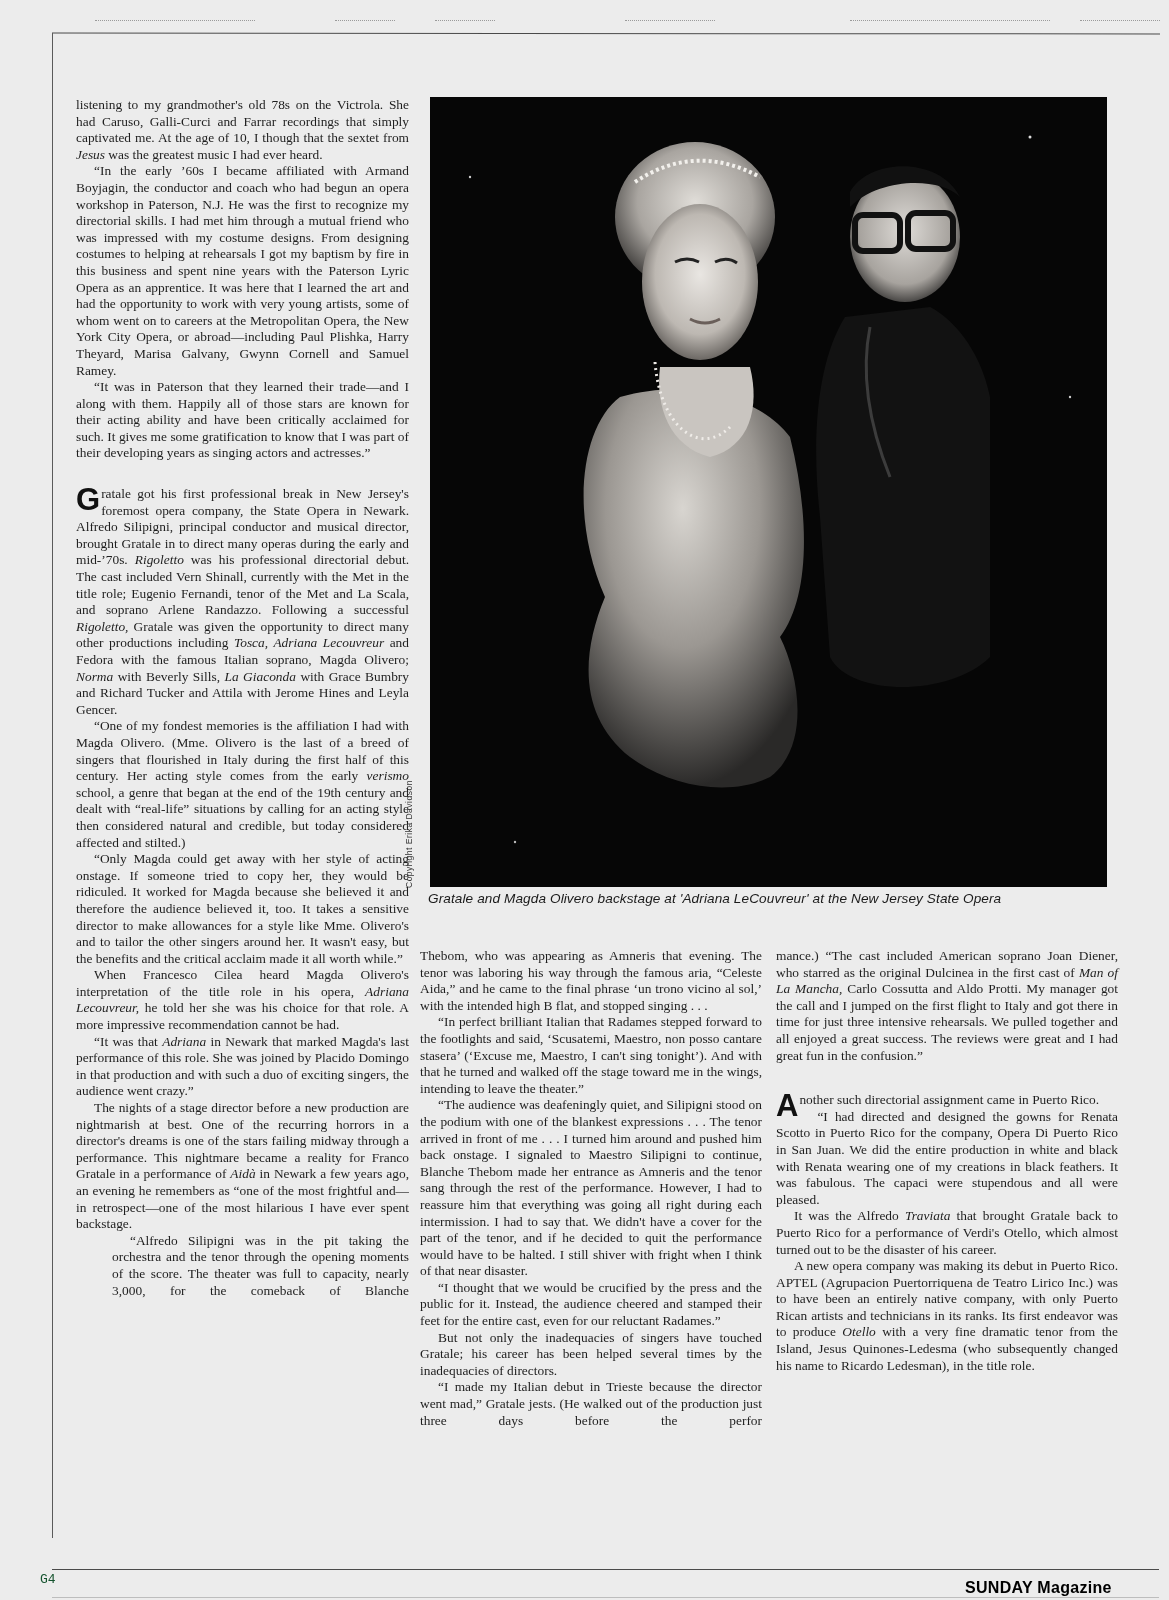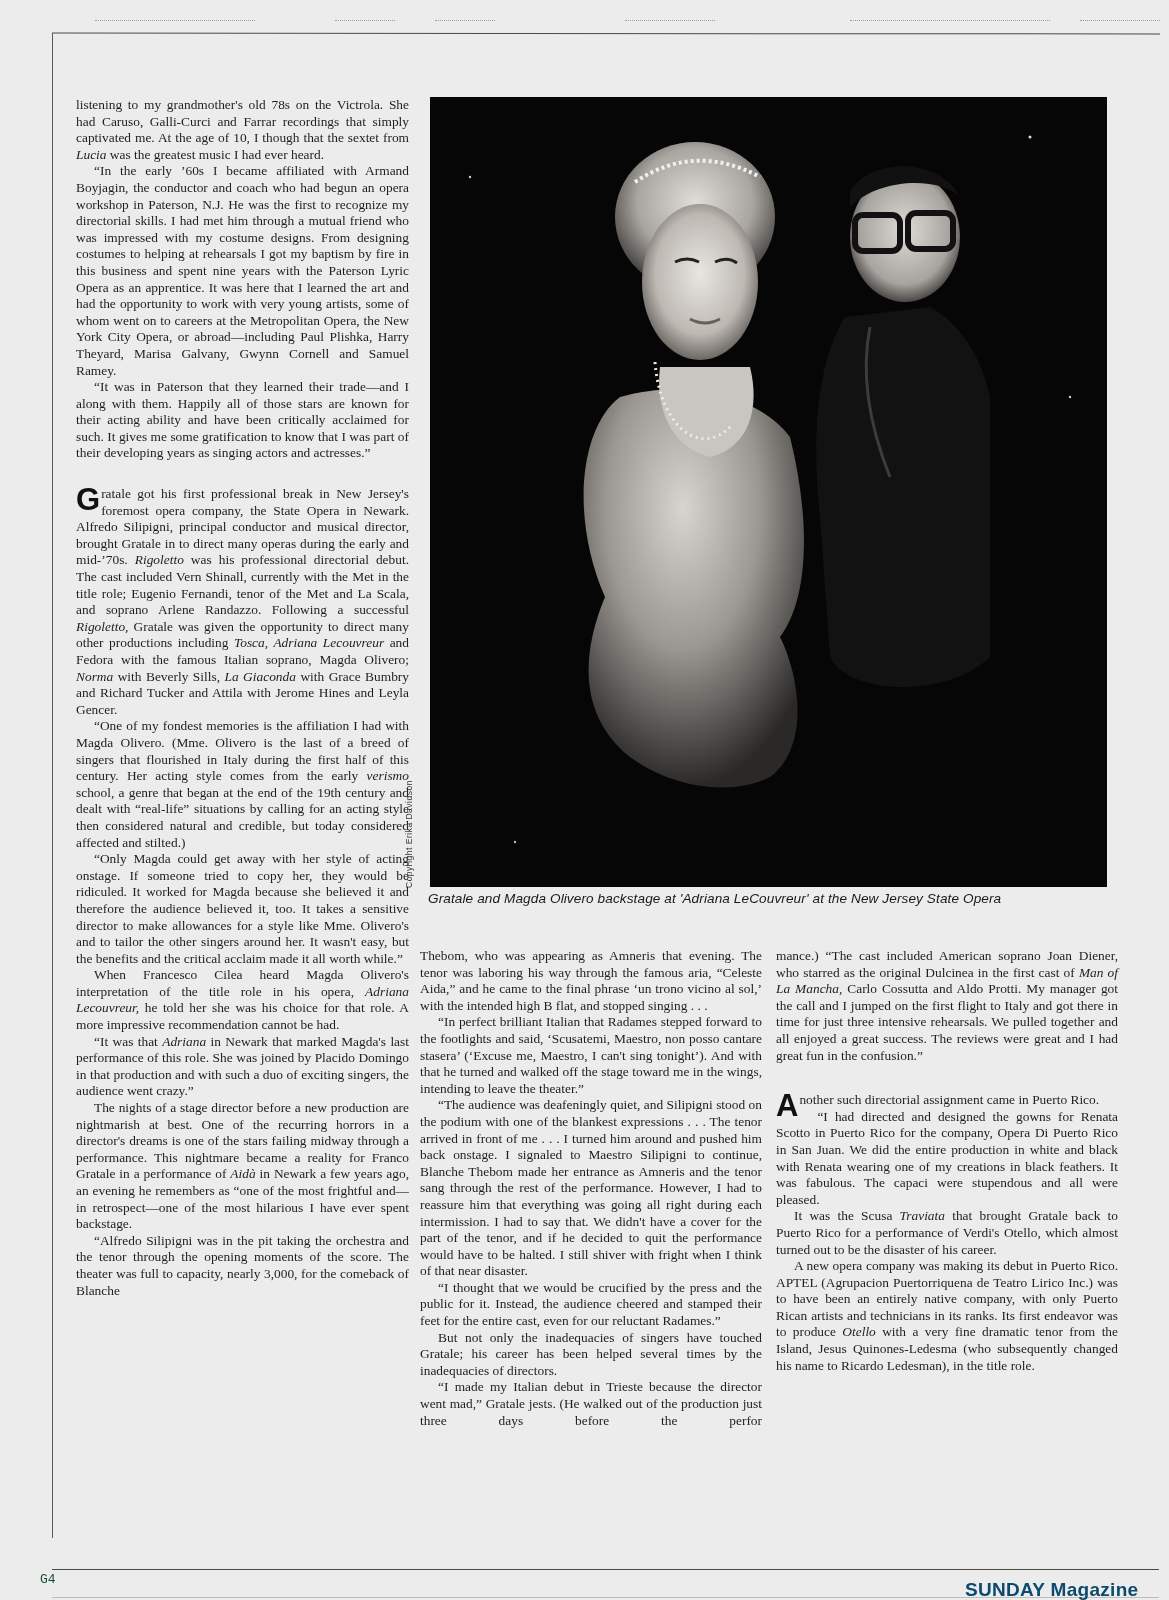--- a/index.html
+++ b/index.html
@@ -75,48 +75,48 @@
       letter-spacing: 0.1px;
     }
     .folio {
       position: absolute; left: 40px; top: 1572px;
       font-family: Liberation Mono, monospace;
       font-size: 13px; color: #14532d;
     }
     .masthead {
       position: absolute; left: 965px; top: 1579px;
       font-family: "Liberation Sans", "DejaVu Sans", sans-serif;
-      font-weight: 700; font-size: 19px; color: #0c4a6e;
+      font-weight: 700; font-size: 16px; color: #000000;
       letter-spacing: 0.3px;
     }
   </style>
 </head>
 <body>
 
 <div class="top-dots" style="left:95px;width:160px;"></div>
 <div class="top-dots" style="left:335px;width:60px;"></div>
 <div class="top-dots" style="left:435px;width:60px;"></div>
 <div class="top-dots" style="left:625px;width:90px;"></div>
 <div class="top-dots" style="left:850px;width:200px;"></div>
 <div class="top-dots" style="left:1080px;width:80px;"></div>
 
 <div class="top-rule"></div>
 <div class="left-rule"></div>
 
 <div class="col" id="col1">
-  <p><span>listening to my grandmother's old 78s on the Victrola. She had Caruso, Galli-Curci and Farrar recordings that simply captivated me. At the age of 10, I though that the sextet from </span><em>Lucia</em><span> was the greatest music I had ever heard.</span></p>
+  <p><span>listening to my grandmother's old 78s on the Victrola. She had Caruso, Galli-Curci and Farrar recordings that simply captivated me. At the age of 10, I though that the sextet from </span><em>Jesus</em><span> was the greatest music I had ever heard.</span></p>
   <p class="ind">“In the early ’60s I became affiliated with Armand Boyjagin, the conductor and coach who had begun an opera workshop in Paterson, N.J. He was the first to recognize my directorial skills. I had met him through a mutual friend who was impressed with my costume designs. From design­ing costumes to helping at rehearsals I got my baptism by fire in this business and spent nine years with the Paterson Lyric Opera as an appren­tice. It was here that I learned the art and had the opportunity to work with very young artists, some of whom went on to careers at the Metropolitan Opera, the New York City Opera, or abroad—including Paul Plishka, Harry Theyard, Marisa Galvany, Gwynn Cornell and Samuel Ramey.</p>
   <p class="ind">“It was in Paterson that they learned their trade—and I along with them. Happily all of those stars are known for their acting ability and have been critically acclaimed for such. It gives me some gratification to know that I was part of their developing years as singing actors and actresses.”</p>
   <p class="gap" style="margin-top:24px;"><span class="dropcap">G</span><span>ratale got his first professional break in New Jersey's foremost opera company, the State Opera in Newark. Alfredo Silipigni, principal conductor and musical director, brought Gratale in to direct many operas during the early and mid-’70s. </span><em>Rigo­letto</em><span> was his professional directorial debut. The cast included Vern Shinall, currently with the Met in the title role; Eugenio Fernandi, tenor of the Met and La Scala, and soprano Arlene Randazzo. Following a successful </span><em>Rigoletto,</em><span> Gratale was given the opportunity to direct many other produc­tions including </span><em>Tosca, Adriana Lecouvreur</em><span> and Fedora with the famous Italian soprano, Magda Olivero; </span><em>Norma</em><span> with Beverly Sills, </span><em>La Giaconda</em><span> with Grace Bumbry and Richard Tucker and Attila with Jerome Hines and Leyla Gencer.</span></p>
   <p class="ind"><span>“One of my fondest memories is the affiliation I had with Magda Olivero. (Mme. Olivero is the last of a breed of singers that flourished in Italy during the first half of this century. Her acting style comes from the early </span><em>verismo</em><span> school, a genre that began at the end of the 19th century and dealt with “real-life” situations by calling for an acting style then considered natural and credible, but today considered affected and stilted.)</span></p>
   <p class="ind">“Only Magda could get away with her style of acting onstage. If someone tried to copy her, they would be ridiculed. It worked for Magda because she believed it and therefore the audience believed it, too. It takes a sensitive director to make allowances for a style like Mme. Olivero's and to tailor the other singers around her. It wasn't easy, but the benefits and the critical acclaim made it all worth while.”</p>
   <p class="ind"><span>When Francesco Cilea heard Magda Olivero's interpretation of the title role in his opera, </span><em>Adriana Lecouvreur,</em><span> he told her she was his choice for that role. A more impressive recommendation cannot be had.</span></p>
   <p class="ind"><span>“It was that </span><em>Adriana</em><span> in Newark that marked Magda's last performance of this role. She was joined by Placido Domingo in that production and with such a duo of exciting singers, the audience went crazy.”</span></p>
   <p class="ind"><span>The nights of a stage director before a new production are nightmarish at best. One of the recurring horrors in a director's dreams is one of the stars failing midway through a performance. This nightmare became a reality for Franco Gra­tale in a performance of </span><em>Aidà</em><span> in Newark a few years ago, an evening he remembers as “one of the most frightful and—in retrospect—one of the most hilarious I have ever spent backstage.</span></p>
-  <p class="ind" style="text-align-last:justify;">“Alfredo Silipigni was in the pit taking the orchestra and the tenor through the opening mo­ments of the score. The theater was full to capaci­ty, nearly 3,000, for the comeback of Blanche</p>
+  <p class="ind" style="text-align-last:justify;margin-left:36px;">“Alfredo Silipigni was in the pit taking the orchestra and the tenor through the opening mo­ments of the score. The theater was full to capaci­ty, nearly 3,000, for the comeback of Blanche</p>
 </div>
 
 <div class="photo">
   <svg width="677" height="790" viewBox="0 0 677 790">
     <defs>
       <radialGradient id="gFace" cx="50%" cy="45%" r="55%">
         <stop offset="0%" stop-color="#e9e6e2"></stop>
         <stop offset="70%" stop-color="#bdb8b2"></stop>
         <stop offset="100%" stop-color="#6c6864"></stop>
       </radialGradient>
@@ -178,20 +178,20 @@
   <p class="ind">“The audience was deafeningly quiet, and Sili­pigni stood on the podium with one of the blankest expressions . . . The tenor arrived in front of me . . . I turned him around and pushed him back onstage. I signaled to Maestro Silipigni to continue, Blanche Thebom made her entrance as Amneris and the tenor sang through the rest of the performance. However, I had to reassure him that everything was going all right during each intermission. I had to say that. We didn't have a cover for the part of the tenor, and if he decided to quit the perfor­mance would have to be halted. I still shiver with fright when I think of that near disaster.</p>
   <p class="ind">“I thought that we would be crucified by the press and the public for it. Instead, the audience cheered and stamped their feet for the entire cast, even for our reluctant Radames.”</p>
   <p class="ind">But not only the inadequacies of singers have touched Gratale; his career has been helped several times by the inadequacies of directors.</p>
   <p class="ind" style="text-align-last:justify;">“I made my Italian debut in Trieste because the director went mad,” Gratale jests. (He walked out of the production just three days before the perfor­</p>
 </div>
 
 <div class="col" id="col3">
   <p><span>mance.) “The cast included American soprano Joan Diener, who starred as the original Dulcinea in the first cast of </span><em>Man of La Mancha,</em><span> Carlo Cossutta and Aldo Protti. My manager got the call and I jumped on the first flight to Italy and got there in time for just three intensive rehearsals. We pulled together and all enjoyed a great success. The reviews were great and I had great fun in the confusion.”</span></p>
   <p class="gap" style="margin-top:28px;"><span class="dropcap">A</span><span>nother such directorial assignment came in Puerto Rico.</span></p>
   <p class="ind">“I had directed and designed the gowns for Renata Scotto in Puerto Rico for the company, Opera Di Puerto Rico in San Juan. We did the entire production in white and black with Renata wearing one of my creations in black feathers. It was fabulous. The capaci were stupendous and all were pleased.</p>
-  <p class="ind"><span>It was the Scusa </span><em>Traviata</em><span> that brought Gratale back to Puerto Rico for a performance of Verdi's Otello, which almost turned out to be the disaster of his career.</span></p>
+  <p class="ind"><span>It was the Alfredo </span><em>Traviata</em><span> that brought Gratale back to Puerto Rico for a performance of Verdi's Otello, which almost turned out to be the disaster of his career.</span></p>
   <p class="ind"><span>A new opera company was making its debut in Puerto Rico. APTEL (Agrupacion Puertorriquena de Teatro Lirico Inc.) was to have been an entirely native company, with only Puerto Rican artists and technicians in its ranks. Its first endeavor was to produce </span><em>Otello</em><span> with a very fine dramatic tenor from the Island, Jesus Quinones-Ledesma (who subsequently changed his name to Ricardo Ledes­man), in the title role.</span></p>
 </div>
 
 <div class="bottom-rule"></div>
 <div class="bottom-rule2"></div>
 <div class="folio">G4</div>
 <div class="masthead">SUNDAY Magazine</div>
 
 </body></html>

